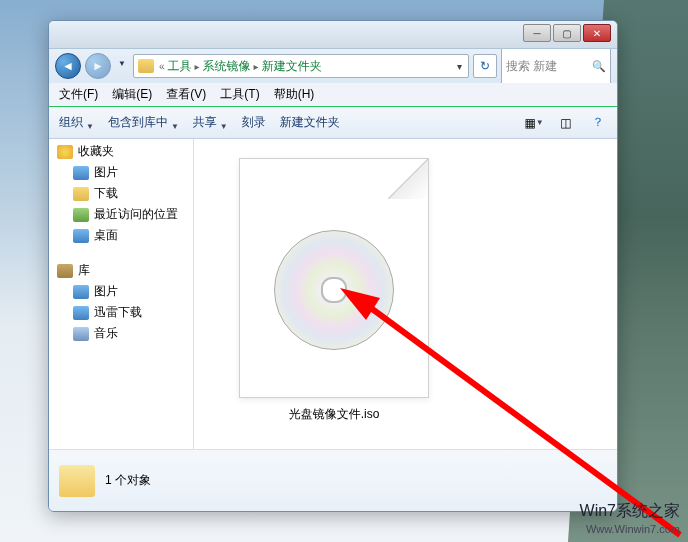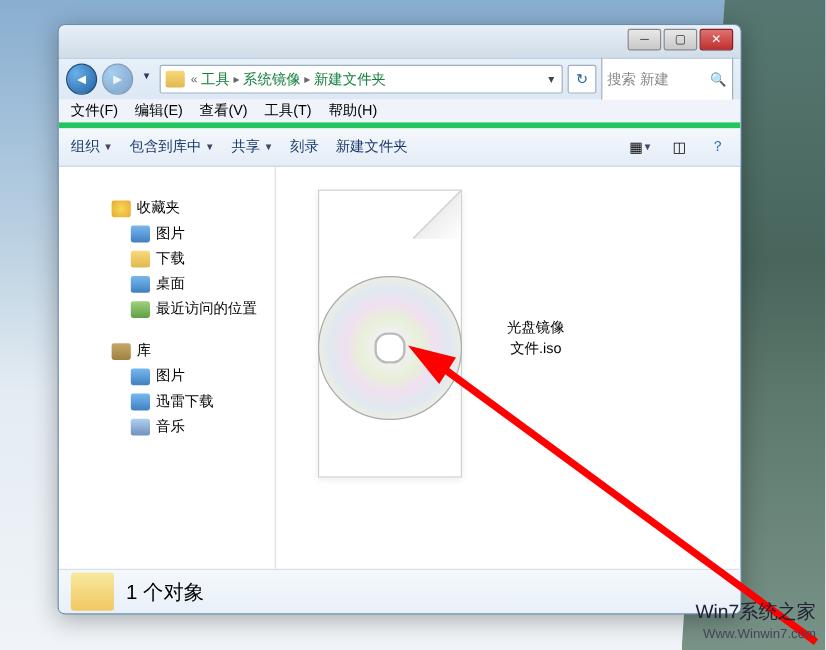--- a/index.html
+++ b/index.html
@@ -62,57 +62,57 @@
 .crumb-sep { color:#666; padding:0 1px; font-size:10px;}
 .addr-dd { margin-left:auto; font-size:10px; color:#444; cursor:pointer; padding:0 2px;}
 .refresh-btn { width:24px; height:24px; border:1px solid #a0b0c0; background:#fff; display:flex; align-items:center; justify-content:center; font-size:12px; color:#2060a0; cursor:pointer; border-radius:2px;}
 .search-box {
   width:110px; height:40px; background:#fff; border:1px solid #a0b0c0;
   display:flex; align-items:center; padding:0 4px; font-size:12px; color:#888; border-radius:2px;
 }
 .search-box .mag { margin-left:auto; color:#5080b0; font-size:11px;}
 .menu-row {
   height:24px; display:flex; align-items:center; gap:14px; padding:0 10px;
-  background:#f0f4fa; border-bottom:5px solid #22c55e; font-size:12px;
+  background:#f0f4fa; border-bottom:1px solid #22c55e; font-size:12px;
 }
 .menu-item { cursor:pointer; color:#000; }
 .toolbar {
   height:32px; display:flex; align-items:center; gap:14px; padding:0 10px;
   background:linear-gradient(to bottom,#f4f8fc,#e4ecf6); border-bottom:1px solid #c0d0e0;
   font-size:12px;
 }
-.tb-item { display:flex; align-items:center; gap:3px; cursor:pointer; color:#1a3a6a;}
+.tb-item { display:flex; align-items:flex-end; gap:3px; cursor:pointer; color:#1a3a6a;}
 .tb-dd { font-size:8px; color:#446;}
 .tb-spacer { flex:1; }
 .tb-icon { width:18px; height:18px; display:flex; align-items:center; justify-content:center; cursor:pointer;}
 .split {
   flex:1; display:flex; min-height:0;
 }
 .sidebar {
-  width:145px; border-right:1px solid #d8e0e8; padding:24px 4px; font-size:12px; overflow:hidden;margin-left:36px;
+  width:145px; border-right:1px solid #d8e0e8; padding:2px 4px; font-size:12px; overflow:hidden;
 }
 .sb-group { margin-bottom:14px; }
 .sb-header { display:flex; align-items:center; gap:5px; padding:2px 4px; cursor:pointer;}
 .sb-item { display:flex; align-items:center; gap:5px; padding:2px 4px 2px 20px; cursor:pointer;}
 .sb-icon { width:16px; height:14px; border-radius:2px; flex-shrink:0;}
 .ico-star { background:radial-gradient(circle,#f8d858,#e8a830);}
 .ico-folder { background:linear-gradient(to bottom,#f8d878,#e0b850);}
 .ico-blue { background:linear-gradient(to bottom,#78b8f0,#4080c0);}
 .ico-green { background:linear-gradient(to bottom,#a0d080,#60a040);}
 .ico-lib { background:linear-gradient(to bottom,#c8a868,#a08040);}
 .ico-video { background:linear-gradient(to bottom,#8090d0,#5060a0);}
 .ico-doc { background:#fff; border:1px solid #aaa;}
 .ico-note { background:linear-gradient(to bottom,#b0d0f0,#7090c0);}
 .content {
   flex:1; position:relative; padding:14px; overflow:hidden;
 }
 .file-card {
   position:absolute; left:30px; top:14px; width:220px;
-  display:flex; flex-direction:row; align-items:center;
-  border:1px solid transparent; padding:4px; cursor:pointer;gap:33px;
+  display:flex; flex-direction:column; align-items:center;
+  border:1px solid transparent; padding:4px; cursor:pointer;
 }
 .file-thumb {
   width:190px; height:240px; background:#fff; border:1px solid #d0d0d0;
   position:relative; box-shadow:0 2px 6px rgba(0,0,0,0.08);
 }
 .file-thumb::before {
   content:""; position:absolute; top:0; right:0; width:40px; height:40px;
   background:linear-gradient(135deg, transparent 48%, #ccc 50%, #eee 52%, #fff 100%);
 }
 .disc {
@@ -120,22 +120,22 @@
   width:120px; height:120px; border-radius:60px;
   background:radial-gradient(circle,#fff 14%, #f0f0f0 16%, #e8f0d8 30%, #f0e0f0 45%, #e0e8f0 60%, #f0f0e0 75%, #d8d8d8 90%, #888 100%);
   border:1px solid #aaa;
 }
 .disc::after {
   content:""; position:absolute; left:50%; top:50%; transform:translate(-50%,-50%);
   width:22px; height:22px; border-radius:11px; background:#fff; border:2px solid #bbb;
 }
 .file-label { margin-top:8px; font-size:12px; text-align:center; color:#000;}
 .statusbar {
-  height:37px; border-top:1px solid #d8e0e8; display:flex; align-items:center; padding:6px 10px; gap:10px;
-  background:linear-gradient(to bottom,#f4f8fc,#e8f0f8); font-size:17px;
+  height:62px; border-top:1px solid #d8e0e8; display:flex; align-items:center; padding:6px 10px; gap:10px;
+  background:linear-gradient(to bottom,#f4f8fc,#e8f0f8); font-size:12px;
 }
 .status-thumb { width:36px; height:32px; background:linear-gradient(to bottom,#f8e8a0,#f0c860); border-radius:3px;}
 .arrow {
   position:absolute; left:320px; top:280px; width:370px; height:260px; pointer-events:none; z-index:20;
 }
 .watermark {
   position:absolute; right:8px; bottom:6px; font-size:11px; color:#445; z-index:20;
   text-align:right; line-height:1.3;
 }
 .watermark .brand { font-size:16px; font-weight:normal; color:#223;}
@@ -216,26 +216,26 @@
         </div>
         <div class="sb-item">
             <span class="sb-icon ico-blue"></span>
             <span>图片</span>
           </div>
         <div class="sb-item">
             <span class="sb-icon ico-folder"></span>
             <span>下载</span>
           </div>
         <div class="sb-item">
-            <span class="sb-icon ico-blue"></span>
-            <span>桌面</span>
-          </div>
-        <div class="sb-item">
             <span class="sb-icon ico-green"></span>
             <span>最近访问的位置</span>
+          </div>
+        <div class="sb-item">
+            <span class="sb-icon ico-blue"></span>
+            <span>桌面</span>
           </div>
       </div>
       <div class="sb-group">
         <div class="sb-header">
           <span class="sb-icon ico-lib"></span>
           <span>库</span>
         </div>
         <div class="sb-item">
             <span class="sb-icon ico-blue"></span>
             <span>图片</span>

